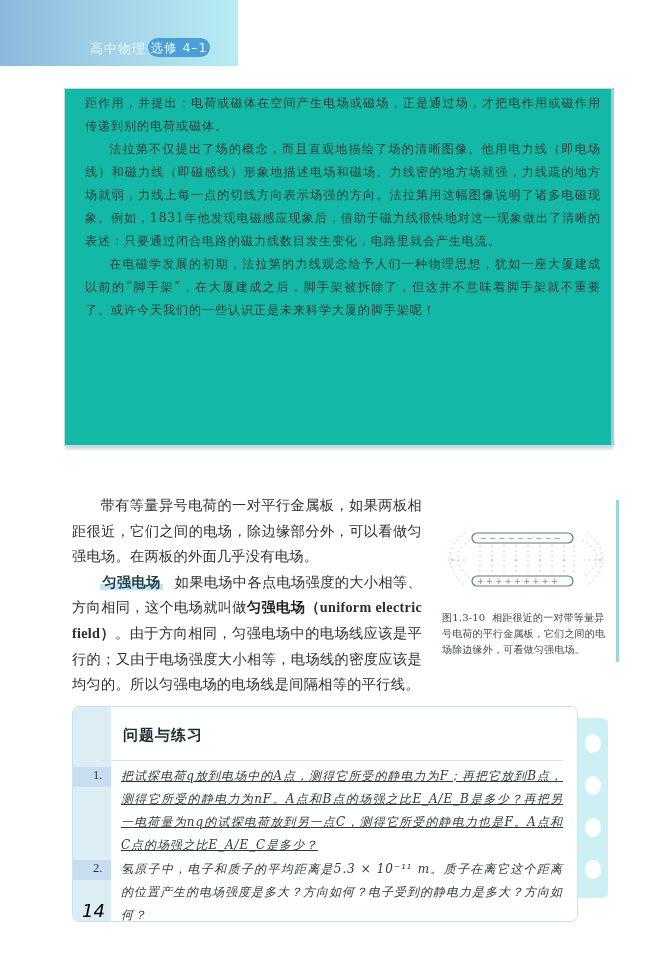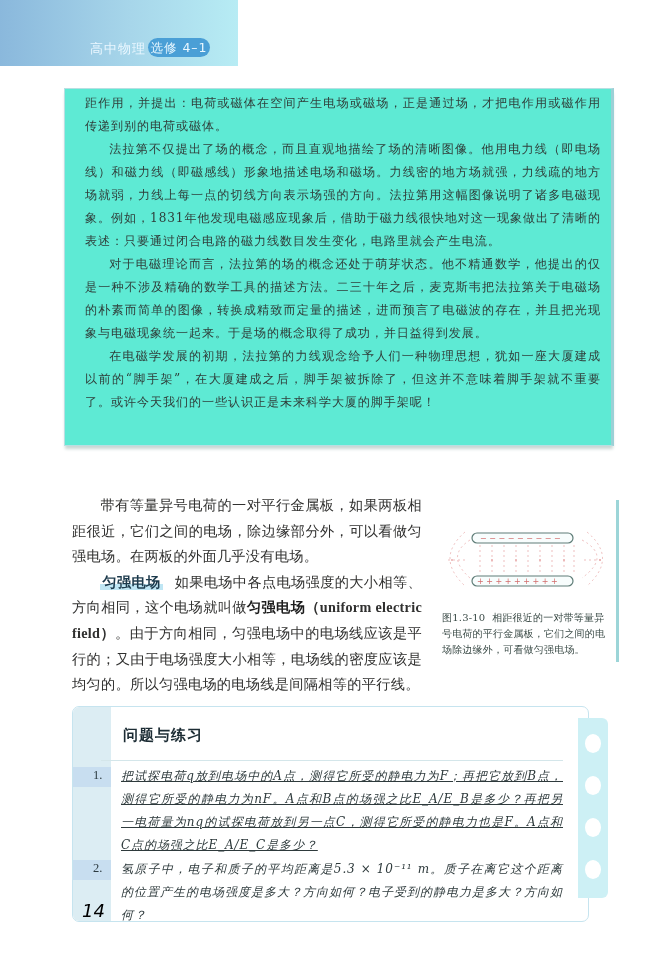--- a/index.html
+++ b/index.html
@@ -18,21 +18,21 @@
     font-family:"DejaVu Sans", sans-serif; font-size:13px; letter-spacing:1px;
   }
   .banner-pill {
     position:absolute; left:148px; top:38px; height:19px; width:62px;
     background:#4a9fd6; border-radius:10px; color:#eaf8ff;
     font-family:"DejaVu Sans", sans-serif; font-size:12.5px;
     line-height:19px; text-align:center; letter-spacing:1px;
   }
   .reading-box {
     position:absolute; left:64px; top:88px; width:546px; height:356px;
-    background:#5eead4; border:1px solid #b8dfe2; border-right:3px solid #9cd0d6;
+    background:#14b8a6; border:1px solid #b8dfe2; border-right:3px solid #9cd0d6;
     box-shadow:0 4px 3px -1px #c9d7d4;
   }
   .reading-box p {
     margin:0; font-size:12.1px; line-height:23px; letter-spacing:0.9px;
     text-align:justify; color:#2f3e3a;
   }
   .reading-inner { position:absolute; left:20px; top:3px; width:516px; }
   .indent { text-indent:2em; }
 
   .main-text {
@@ -56,21 +56,20 @@
   .figure-svg { position:absolute; left:0; top:18px; }
   .caption {
     position:absolute; left:2px; top:110px; width:172px;
     font-size:10px; line-height:16px; color:#3a4a46; letter-spacing:0.2px;
   }
 
   .exercise-box {
     position:absolute; left:72px; top:706px; width:504px; height:214px;
     background:#ffffff; border:1px solid #c6e4ef; border-radius:7px;
     overflow:hidden;
-    padding-left:11px;
   }
   .exercise-strip {
     position:absolute; left:0; top:0; width:38px; height:100%;
     background:#dcedf3;
   }
   .exercise-title {
     position:absolute; left:50px; top:19px;
     font-family:"DejaVu Sans", sans-serif; font-size:15px; font-weight:bold;
     color:#1c2c34; letter-spacing:1px;
   }
@@ -109,21 +108,20 @@
 
 <div class="banner">
   <span class="banner-title">高中物理</span>
   <span class="banner-pill">选修 4–1</span>
 </div>
 
 <div class="reading-box">
   <div class="reading-inner">
     <p>距作用，并提出：电荷或磁体在空间产生电场或磁场，正是通过场，才把电作用或磁作用传递到别的电荷或磁体。</p>
     <p class="indent">法拉第不仅提出了场的概念，而且直观地描绘了场的清晰图像。他用电力线（即电场线）和磁力线（即磁感线）形象地描述电场和磁场。力线密的地方场就强，力线疏的地方场就弱，力线上每一点的切线方向表示场强的方向。法拉第用这幅图像说明了诸多电磁现象。例如，1831年他发现电磁感应现象后，借助于磁力线很快地对这一现象做出了清晰的表述：只要通过闭合电路的磁力线数目发生变化，电路里就会产生电流。</p>
-    <p class="indent">对于电磁理论而言，法拉第的场的概念还处于萌芽状态。他不精通数学，他提出的仅是一种不涉及精确的数学工具的描述方法。二三十年之后，麦克斯韦把法拉第关于电磁场的朴素而简单的图像，转换成精致而定量的描述，进而预言了电磁波的存在，并且把光现象与电磁现象统一起来。于是场的概念取得了成功，并日益得到发展。</p>
     <p class="indent">在电磁学发展的初期，法拉第的力线观念给予人们一种物理思想，犹如一座大厦建成以前的“脚手架”，在大厦建成之后，脚手架被拆除了，但这并不意味着脚手架就不重要了。或许今天我们的一些认识正是未来科学大厦的脚手架呢！</p>
   </div>
 </div>
 
 <div class="main-text">
   <p class="indent">带有等量异号电荷的一对平行金属板，如果两板相距很近，它们之间的电场，除边缘部分外，可以看做匀强电场。在两板的外面几乎没有电场。</p>
   <p class="indent"><span class="term-head">匀强电场</span><span>如果电场中各点电场强度的大小相等、方向相同，这个电场就叫做</span><span class="bold">匀强电场</span><span class="bold-en">（uniform electric field）</span><span>。由于方向相同，匀强电场中的电场线应该是平行的；又由于电场强度大小相等，电场线的密度应该是均匀的。所以匀强电场的电场线是间隔相等的平行线。</span></p>
 </div>
 
 <div class="figure-box">

